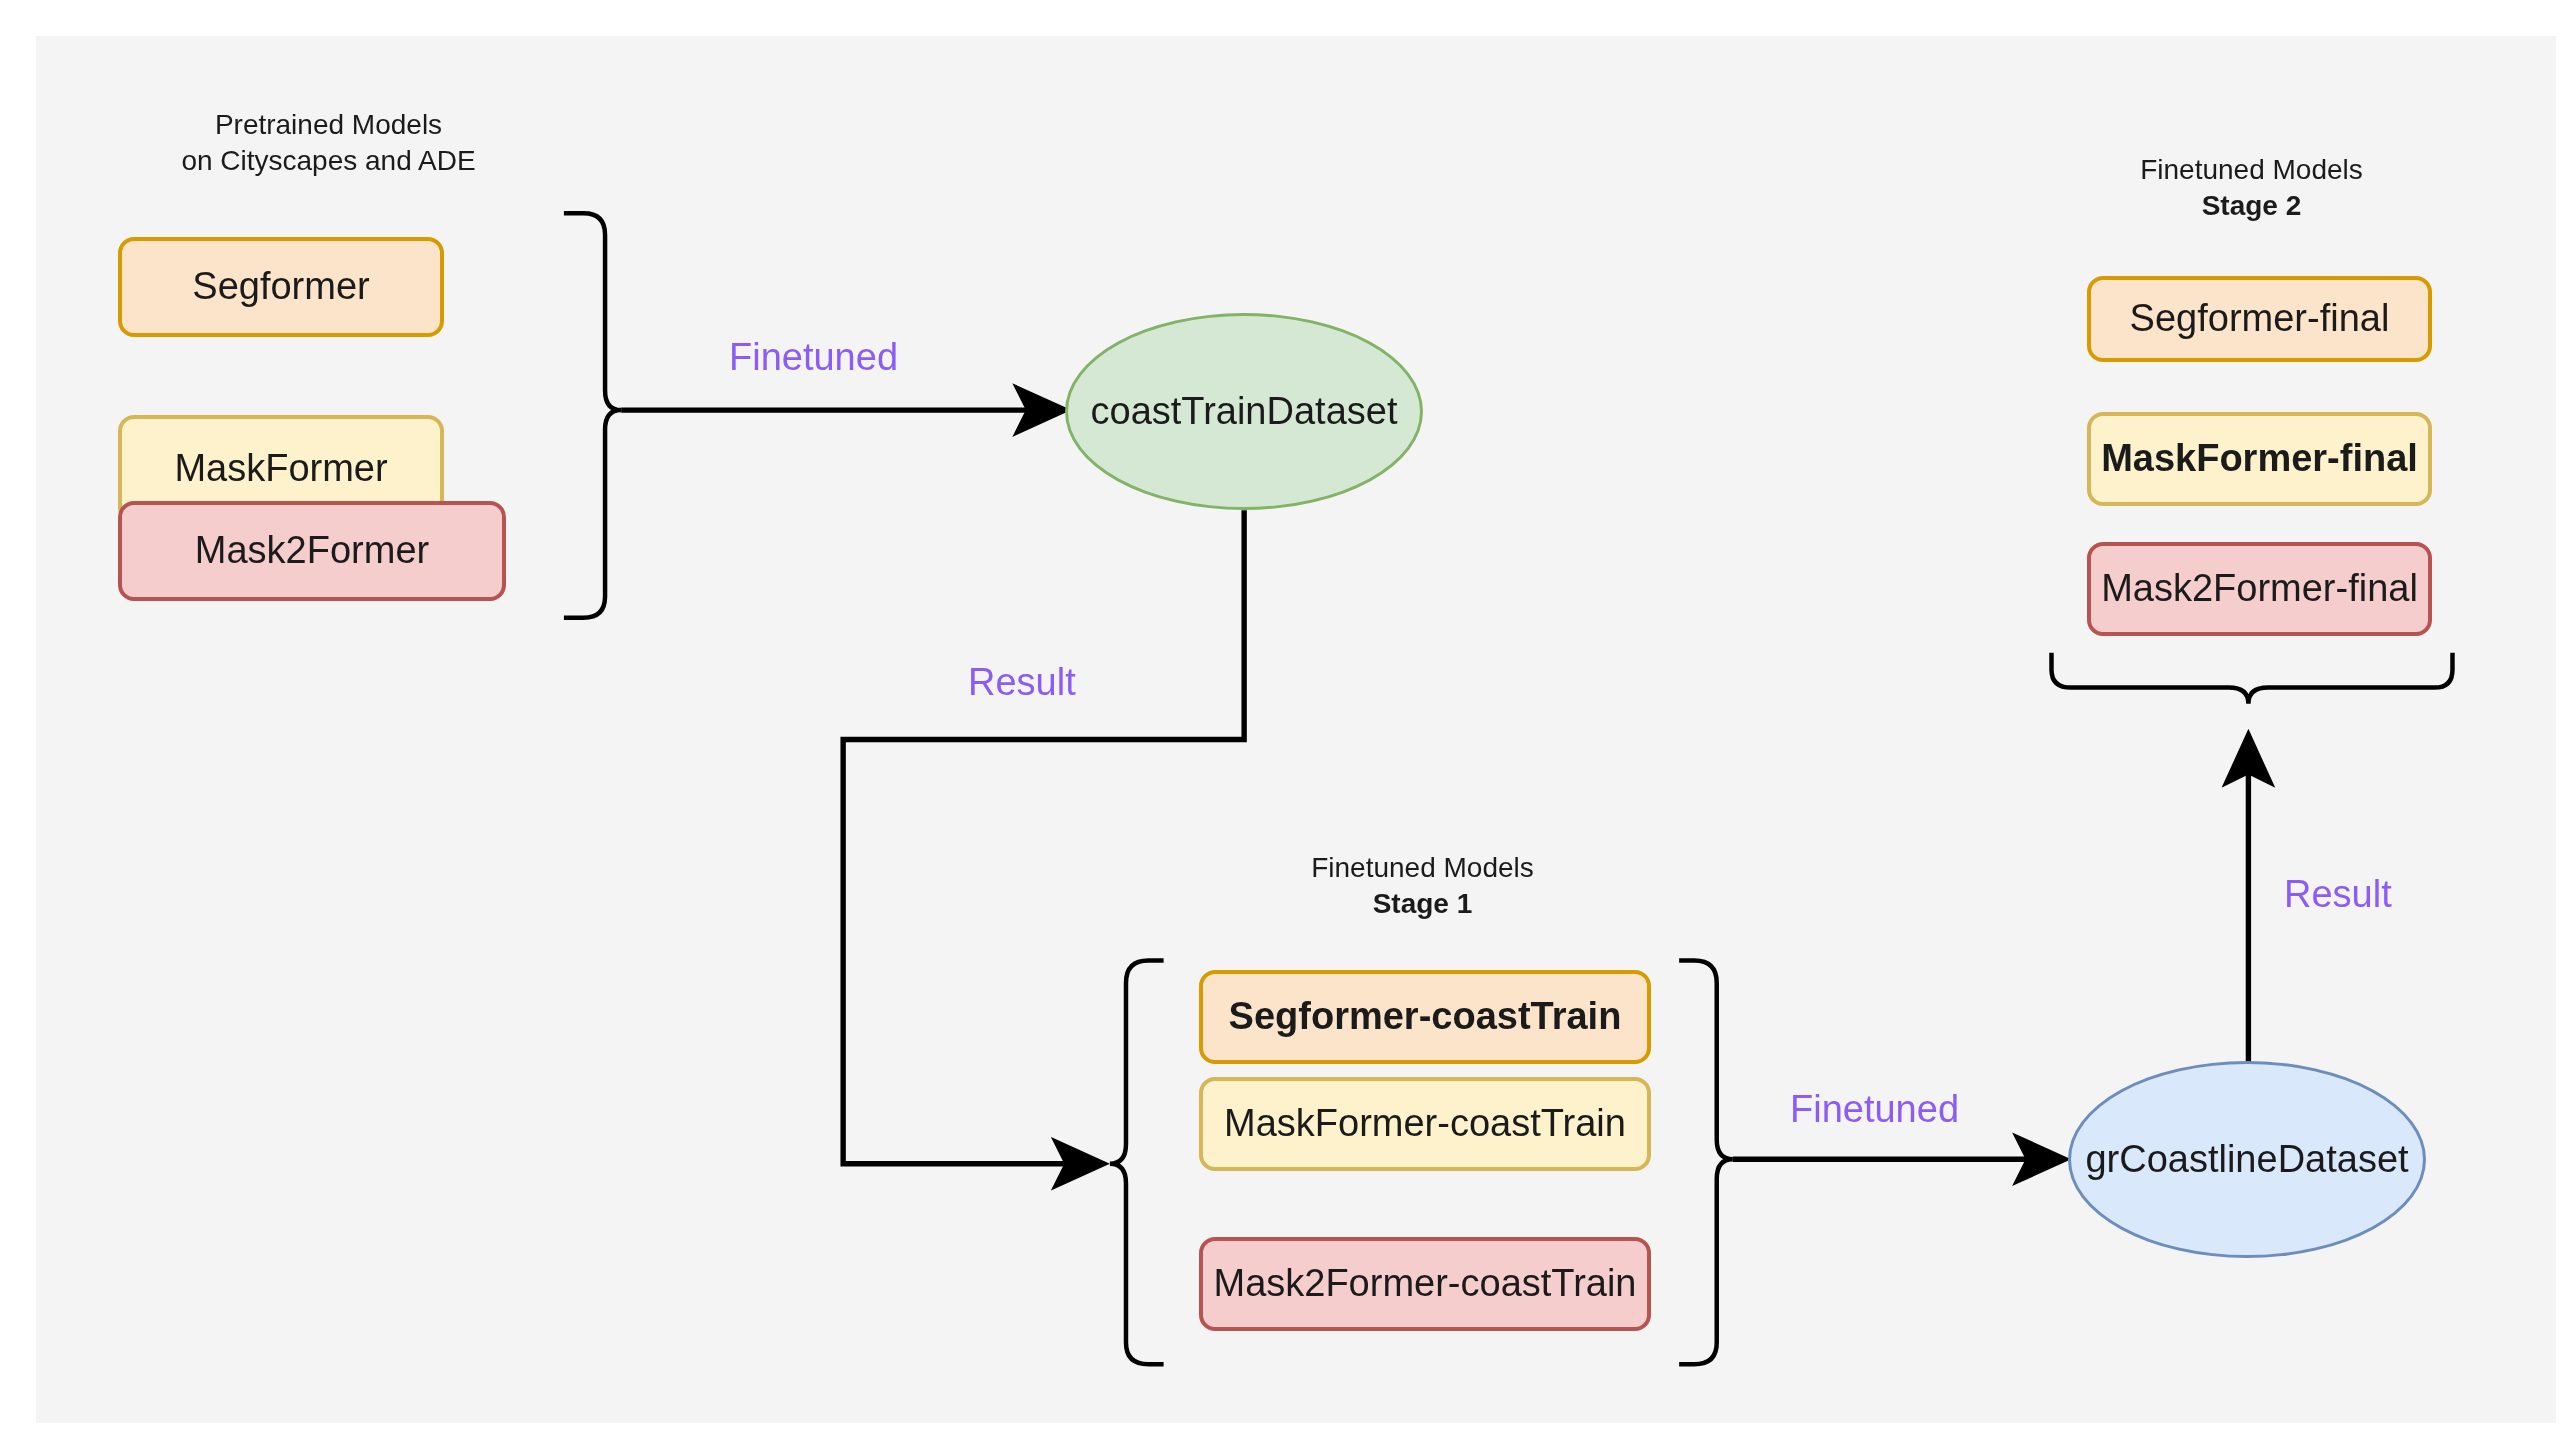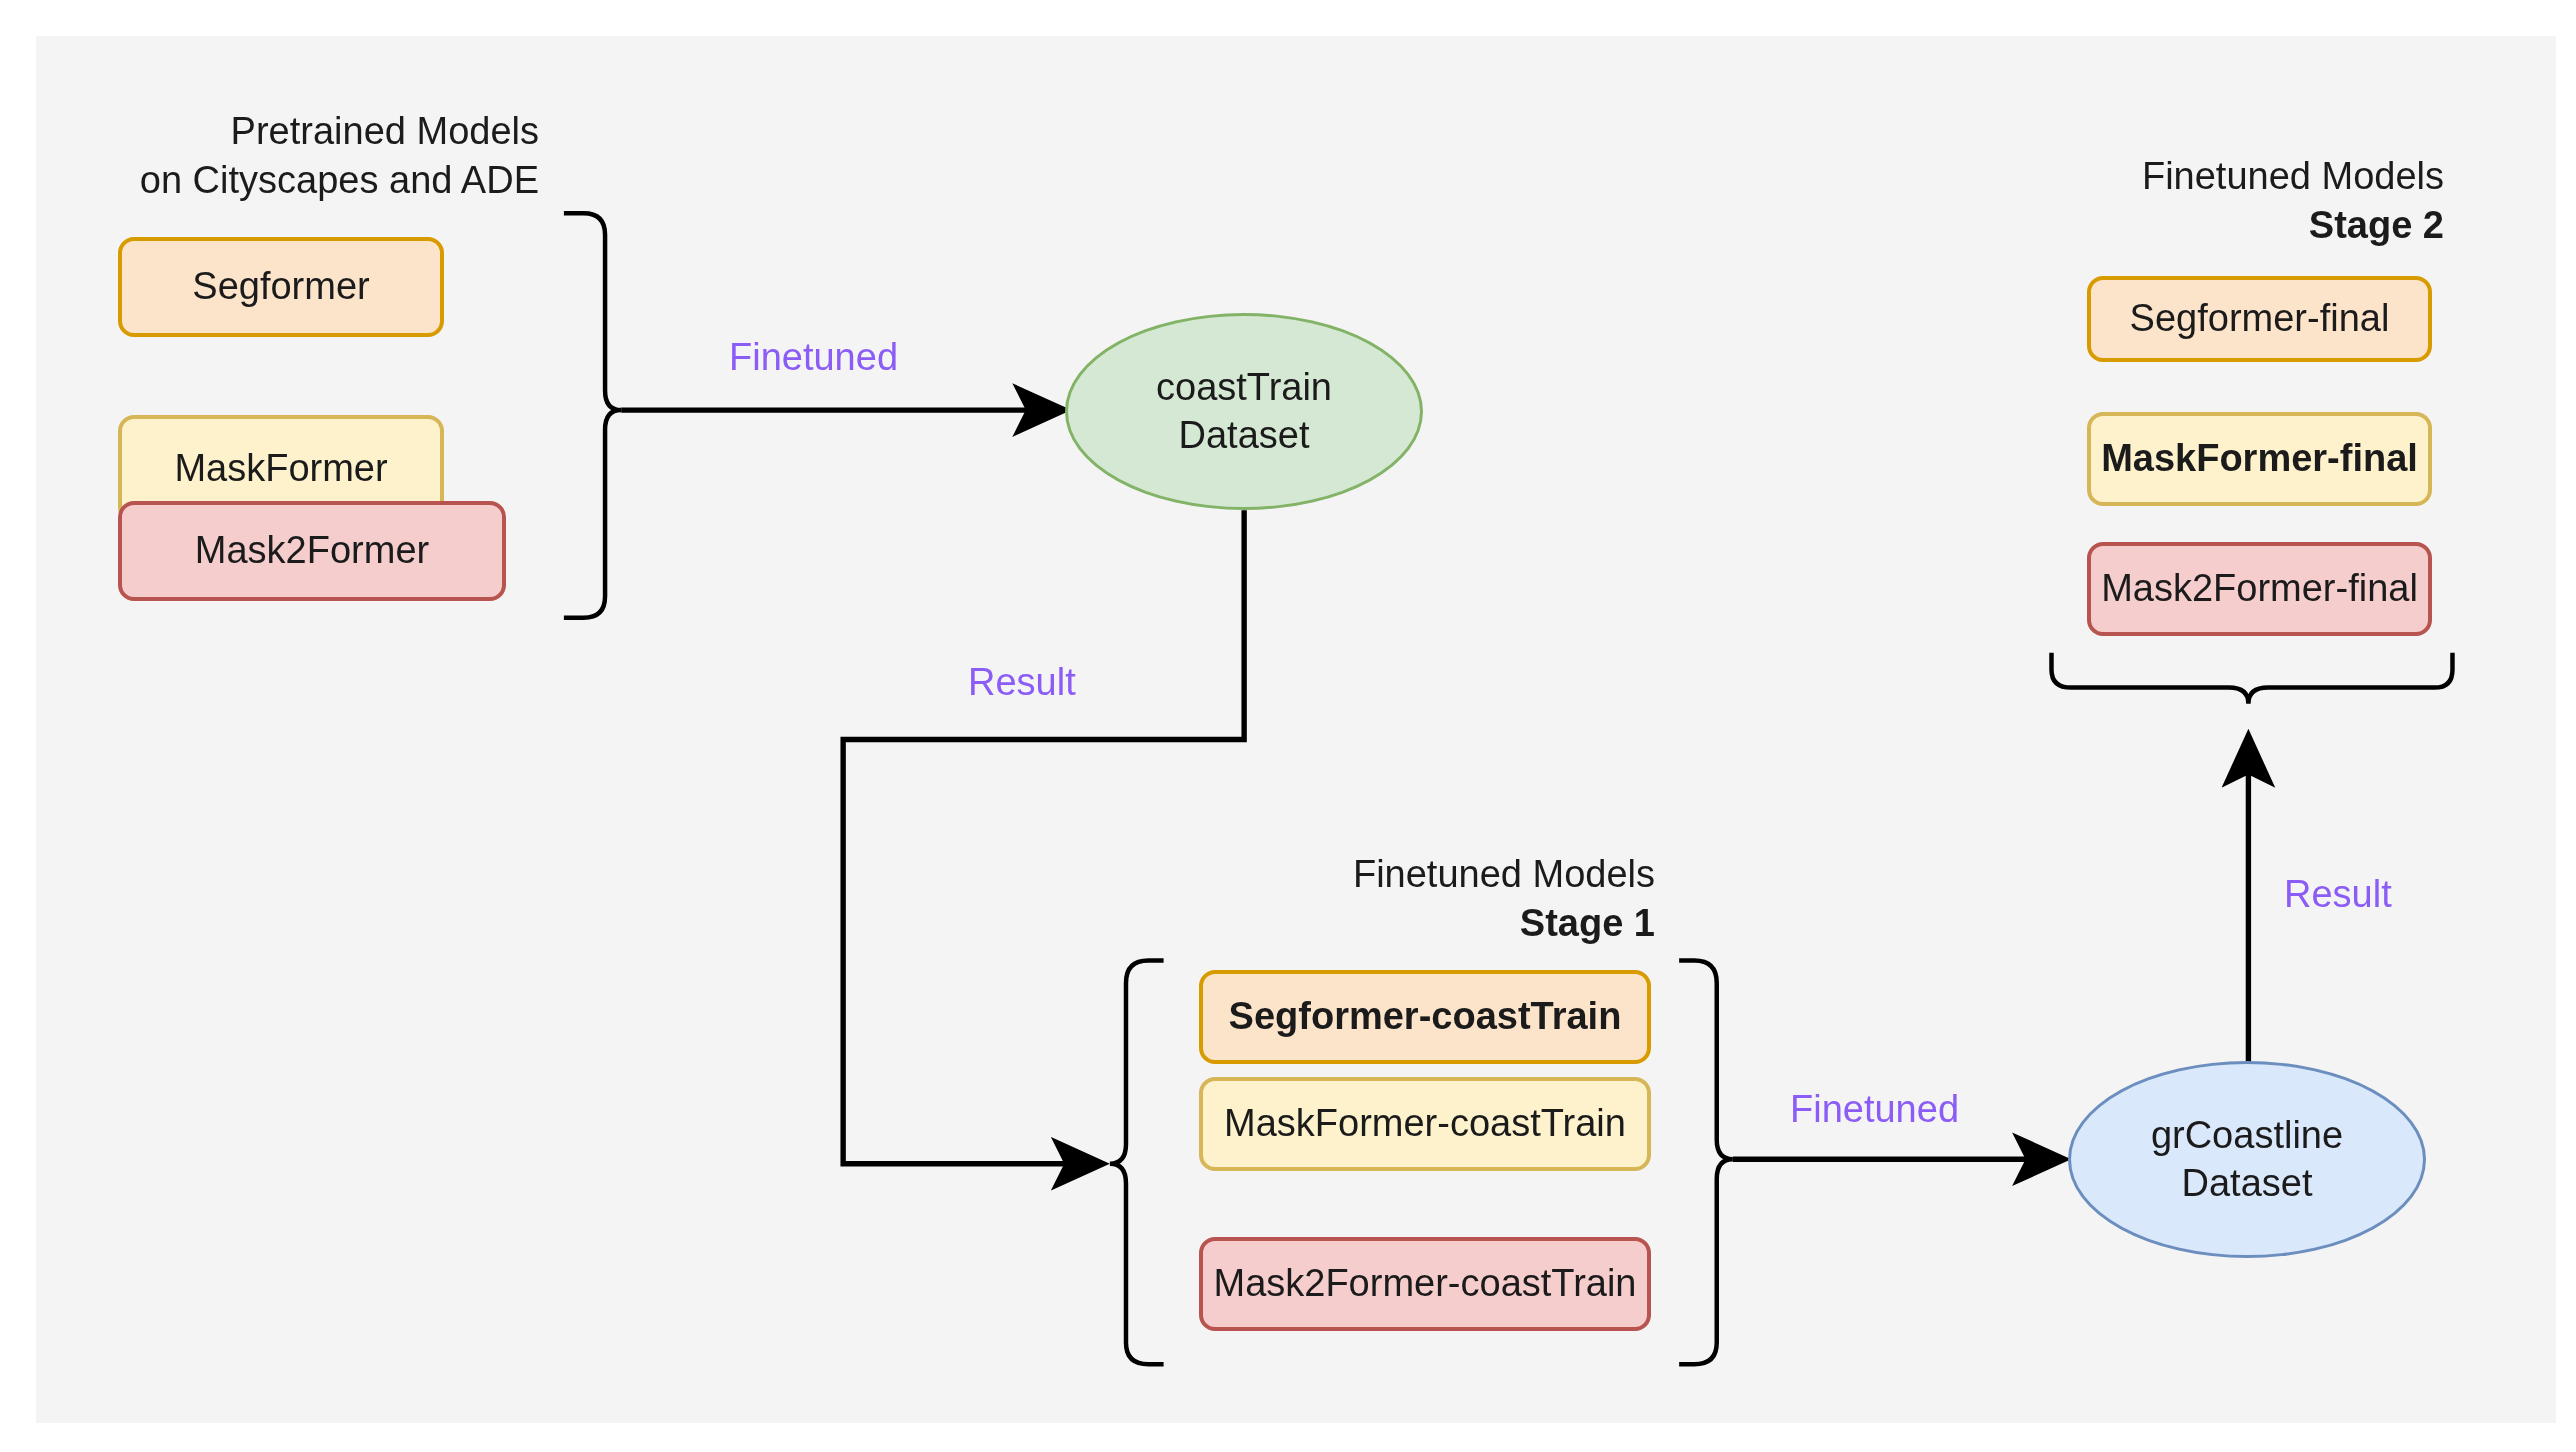--- a/index.html
+++ b/index.html
@@ -55,36 +55,35 @@
   .node.yellow { background: #fdf2cc; border-color: #d6b656; }
   .node.red    { background: #f6cdcd; border-color: #b85450; }
 
   .ellipse {
     position: absolute;
     box-sizing: border-box;
     border-radius: 50%;
     border-width: 3.6px;
     border-style: solid;
     display: flex;
-    flex-direction: column;
     align-items: center;
     justify-content: center;
     font-size: 38px;
     color: #1b1b1b;
     text-align: center;
     line-height: 1.25;
   }
   .ellipse.green { background: #d5e8d4; border-color: #82b366; }
   .ellipse.blue  { background: #dae8fc; border-color: #6c8ebf; }
 
   .grouplabel {
     position: absolute;
-    font-size: 38px;
+    font-size: 28px;
     color: #1b1b1b;
-    text-align: right;
+    text-align: center;
     line-height: 1.3;
     white-space: nowrap;
   }
   .grouplabel .bold { font-weight: bold; display: block; }
   .grouplabel .reg  { display: block; }
 
   .edgelabel {
     position: absolute;
     font-size: 38px;
     color: #8b5cf6;

